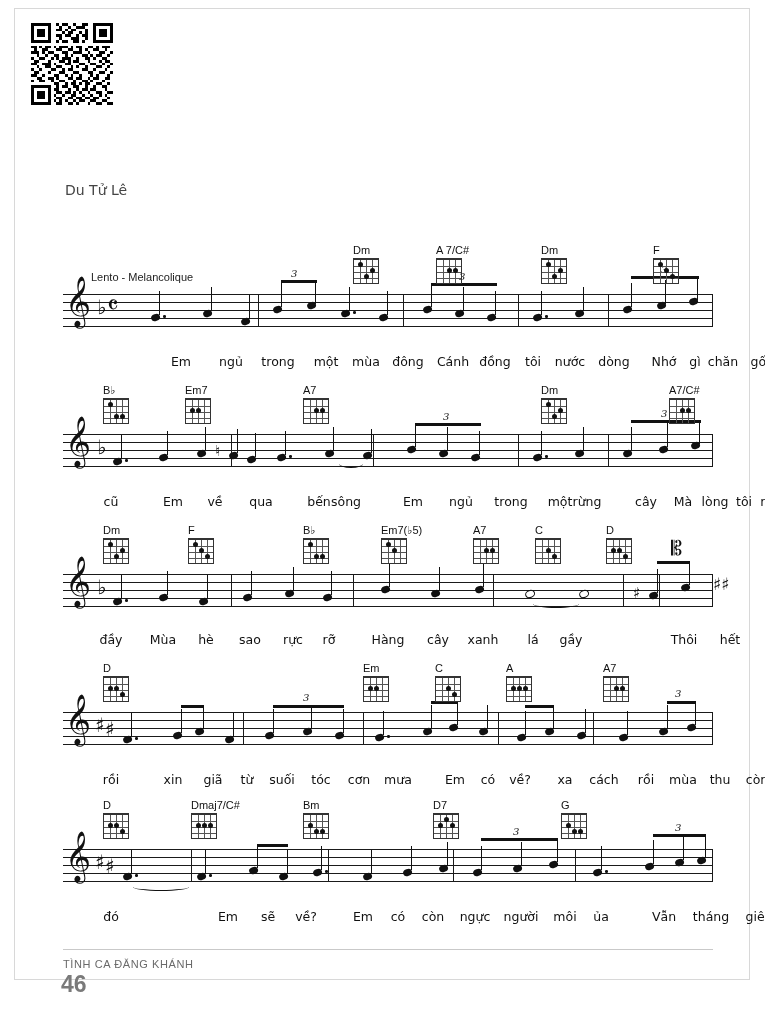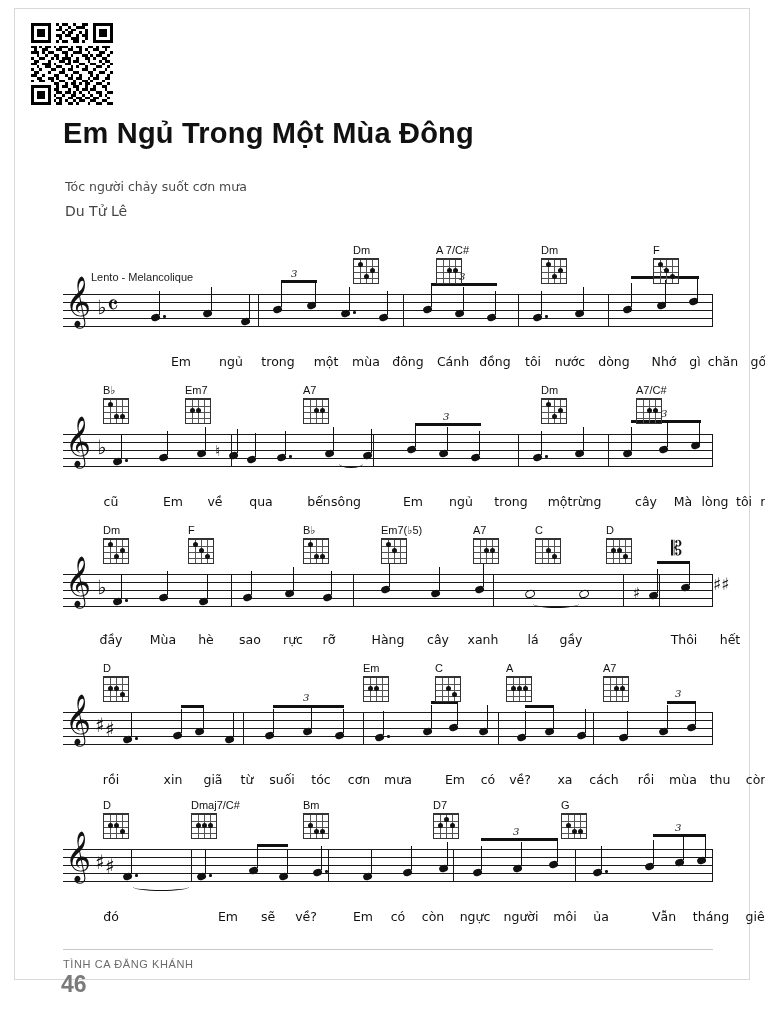--- a/index.html
+++ b/index.html
@@ -506,25 +506,23 @@
         <rect x="25" y="27" width="2" height="1"></rect>
         <rect x="9" y="28" width="2" height="1"></rect>
           <rect x="13" y="28" width="2" height="1"></rect>
         <rect x="16" y="28" width="1" height="1"></rect>
           <rect x="20" y="28" width="1" height="1"></rect>
         <rect x="23" y="28" width="2" height="1"></rect>
           <rect x="27" y="28" width="2" height="1"></rect>
       </g>
     </svg>
 
-    <div class="title">Em Ngủ Trong Một Mùa Đông</div>
 
 
     <div class="poem">
-      <div>Tóc người chảy suốt cơn mưa</div>
       <div class="sig">Du Tử Lê</div>
     </div>
 
     <div class="tempo">Lento - Melancolique</div>
 
     <div class="system" style="top:285px;">
       <div class="staff">
         <div class="line l0"></div>
           <div class="line l1"></div>
           <div class="line l2"></div>
@@ -759,21 +757,21 @@
             <div class="v" style="left:12px"></div>
             <div class="v" style="left:18px"></div>
           <div class="h" style="top:6px"></div>
             <div class="h" style="top:12px"></div>
             <div class="h" style="top:18px"></div>
           <div class="fdot" style="left:4px; top:2px"></div>
             <div class="fdot" style="left:16px; top:8px"></div>
             <div class="fdot" style="left:10px; top:14px"></div>
           </div>
       </div>
-      <div class="chordbox" style="left:573px; top:-50px;">
+      <div class="chordbox" style="left:606px; top:-50px;">
         <div class="chordname">A7/C#</div>
         <div class="grid">
             <div class="v" style="left:6px"></div>
             <div class="v" style="left:12px"></div>
             <div class="v" style="left:18px"></div>
           <div class="h" style="top:6px"></div>
             <div class="h" style="top:12px"></div>
             <div class="h" style="top:18px"></div>
           <div class="fdot" style="left:10px; top:8px"></div>
             <div class="fdot" style="left:16px; top:8px"></div>

